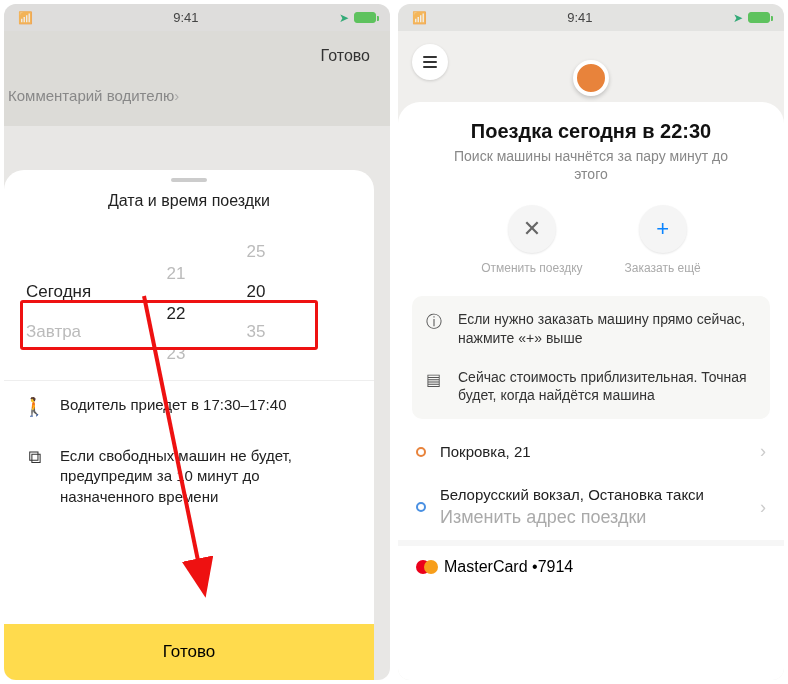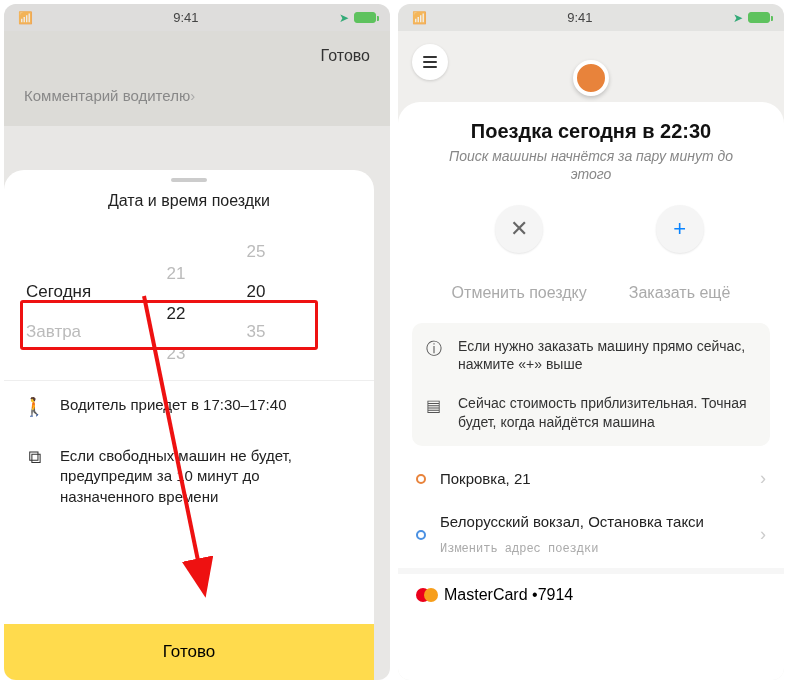--- a/index.html
+++ b/index.html
@@ -9,21 +9,21 @@
     .status-icons { display: flex; gap: 5px; align-items: center; }
     .signal-icon, .wifi-icon { font-size: 12px; opacity: 0.6; }
     .battery-icon { width: 22px; height: 11px; border: 1.5px solid #5ec25e; border-radius: 3px; position: relative; background: #5ec25e; }
     .battery-icon::after { content:''; position:absolute; right:-4px; top:3px; width:2px; height:5px; background:#5ec25e; border-radius:0 1px 1px 0; }
     .loc-icon { color:#3a7; font-size:12px; }
     
     
     .phone-left { background: #e8e7e5; }
     .phone-left .top-area { background: rgba(215,213,210,0.7); padding-bottom: 8px; }
     .done-link { text-align: right; padding: 16px 20px 8px; font-size: 16px; color: #333; }
-    .comment-row { padding: 14px 20px; color: #888; font-size: 15px; display: flex; justify-content: flex-start; }
+    .comment-row { padding: 14px 4px; color: #888; font-size: 15px; display: flex; justify-content: flex-start; }
     .comment-row .chev { color:#aaa; }
     .sheet-left { background: #fff; border-radius: 20px 20px 0 0; position: absolute; bottom: 0; left: 0; right: 16px; height: 510px; display: flex; flex-direction: column; }
     .handle { width: 36px; height: 4px; background: #ccc; border-radius: 2px; margin: 8px auto 2px; }
     .sheet-title { text-align: center; font-size: 16px; font-weight: 500; padding: 8px 0 14px; color: #222; }
     .picker { padding: 8px 22px 10px; position: relative; }
     .picker-row { display: flex; align-items: center; height: 40px; font-size: 17px; color: #bbb; }
     .picker-row .col1 { width: 110px; }
     .picker-row .col2 { width: 80px; text-align: center; margin-top: 44px; }
     .picker-row .col3 { width: 80px; text-align: center; }
     .picker-row.selected { color: #222; font-weight: 500; }
@@ -37,35 +37,35 @@
     .yellow-btn { background: #ffdb4d; text-align: center; padding: 18px 0; font-size: 17px; font-weight: 500; margin-top: auto; }
     
     
     .phone-right { background: #f0efed; }
     .menu-btn { position: absolute; top: 40px; left: 14px; width: 36px; height: 36px; border-radius: 50%; background: #fff; display: flex; align-items: center; justify-content: center; box-shadow: 0 1px 3px rgba(0,0,0,0.15); }
     .menu-lines { display: flex; flex-direction: column; gap: 3px; }
     .menu-lines span { width: 14px; height: 2px; background: #333; border-radius: 1px; }
     .map-pin { position: absolute; top: 56px; left: 50%; transform: translateX(-50%); width: 36px; height: 36px; border-radius: 50%; background: #e8833b; border: 4px solid #fff; box-shadow: 0 2px 4px rgba(0,0,0,0.2); }
     .sheet-right { position: absolute; top: 98px; left: 0; right: 0; bottom: 0; background: #fff; border-radius: 22px 22px 0 0; display: flex; flex-direction: column; }
     .trip-title { text-align: center; font-size: 20px; font-weight: 600; padding: 18px 20px 4px; color: #111; }
-    .trip-sub { text-align: center; font-size: 14px; color: #888; padding: 0 40px 18px; line-height: 1.3; font-style: italic; }
+    .trip-sub { text-align: center; font-size: 14px; color: #888; padding: 0 40px 18px; line-height: 1.3; }
     .action-btns { display: flex; justify-content: center; gap: 42px; padding: 4px 0 14px; }
     .action-btn { display: flex; flex-direction: column; align-items: center; gap: 8px; }
     .action-circle { width: 48px; height: 48px; border-radius: 50%; background: #f5f5f5; display: flex; align-items: center; justify-content: center; font-size: 22px; color: #666; box-shadow: 0 1px 2px rgba(0,0,0,0.1); }
     .action-circle.plus { color: #0a84ff; }
-    .action-label { font-size: 16px; color: #aaa; text-align: center; line-height: 1.2; margin-top: 22px; }
+    .action-label { font-size: 12px; color: #aaa; text-align: center; line-height: 1.2; }
     .notice-box { background: #f7f7f5; margin: 6px 14px 10px; border-radius: 10px; padding: 4px 0; }
     .notice-row { display: flex; padding: 10px 14px; gap: 12px; align-items: flex-start; font-size: 14px; color: #333; line-height: 1.35; }
     .notice-icon { width: 20px; flex-shrink: 0; font-size: 16px; color: #555; margin-top: 1px; }
     .route-row { display: flex; align-items: center; padding: 12px 18px; gap: 14px; }
     .dot-orange { width: 10px; height: 10px; border-radius: 50%; border: 2px solid #e8833b; background: #fff; flex-shrink: 0; }
     .dot-blue { width: 10px; height: 10px; border-radius: 50%; border: 2px solid #4a90e2; background: #fff; flex-shrink: 0; }
     .route-text { flex: 1; }
     .route-name { font-size: 15px; color: #222; }
-    .route-sub { font-size: 12px; color: #aaa; margin-top: 12px; font-family: Liberation Mono, monospace; }
+    .route-sub { font-size: 18px; color: #aaa; margin-top: 4px; }
     .chev-r { color: #ccc; font-size: 18px; }
     .payment-row { display: flex; align-items: center; padding: 12px 18px; gap: 6px; border-top: 6px solid #f6f6f6; }
     .mc-icon { display: inline-flex; }
     .mc-icon .c1 { width: 14px; height: 14px; border-radius: 50%; background: #eb001b; }
     .mc-icon .c2 { width: 14px; height: 14px; border-radius: 50%; background: #f79e1b; margin-left: -6px; }
   </style>
 </head>
 <body>
 
 <div class="phone phone-left">

